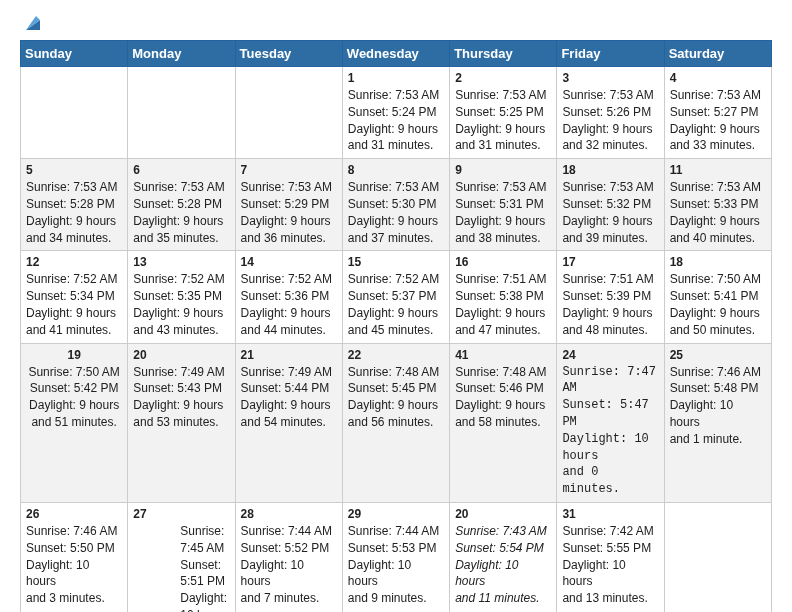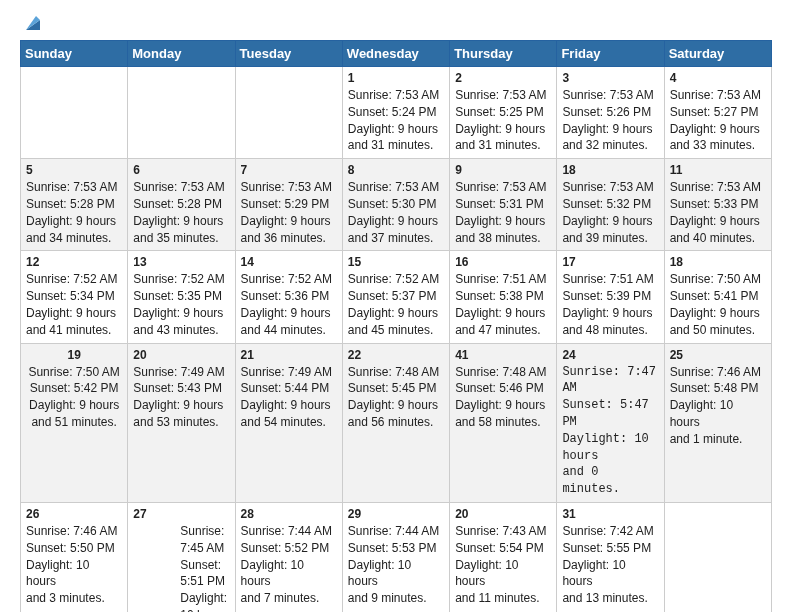--- a/index.html
+++ b/index.html
@@ -336,21 +336,21 @@
           </td>
           <td>
             <div class="day-number">29</div>
             <div class="day-info" style="white-space: pre-line;">Sunrise: 7:44 AM
 Sunset: 5:53 PM
 Daylight: 10 hours
 and 9 minutes.</div>
           </td>
           <td>
             <div class="day-number">20</div>
-            <div class="day-info" style="white-space: pre-line;">Sunrise: 7:43 AM
+            <div class="day-info" style="white-space: pre-line; font-style: italic;">Sunrise: 7:43 AM
 Sunset: 5:54 PM
 Daylight: 10 hours
 and 11 minutes.</div>
           </td>
           <td>
             <div class="day-number">31</div>
             <div class="day-info" style="white-space: pre-line;">Sunrise: 7:42 AM
 Sunset: 5:55 PM
 Daylight: 10 hours
 and 13 minutes.</div>

